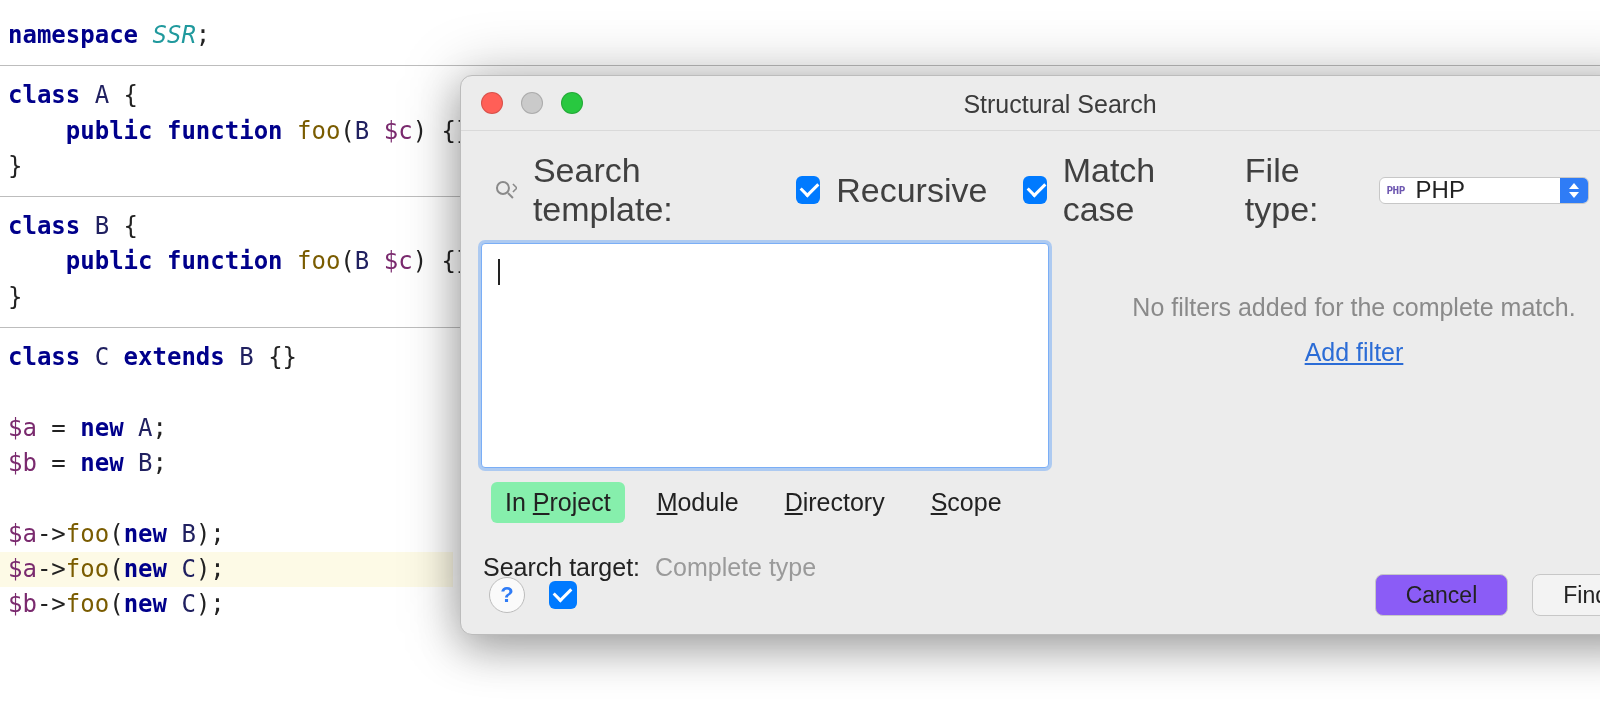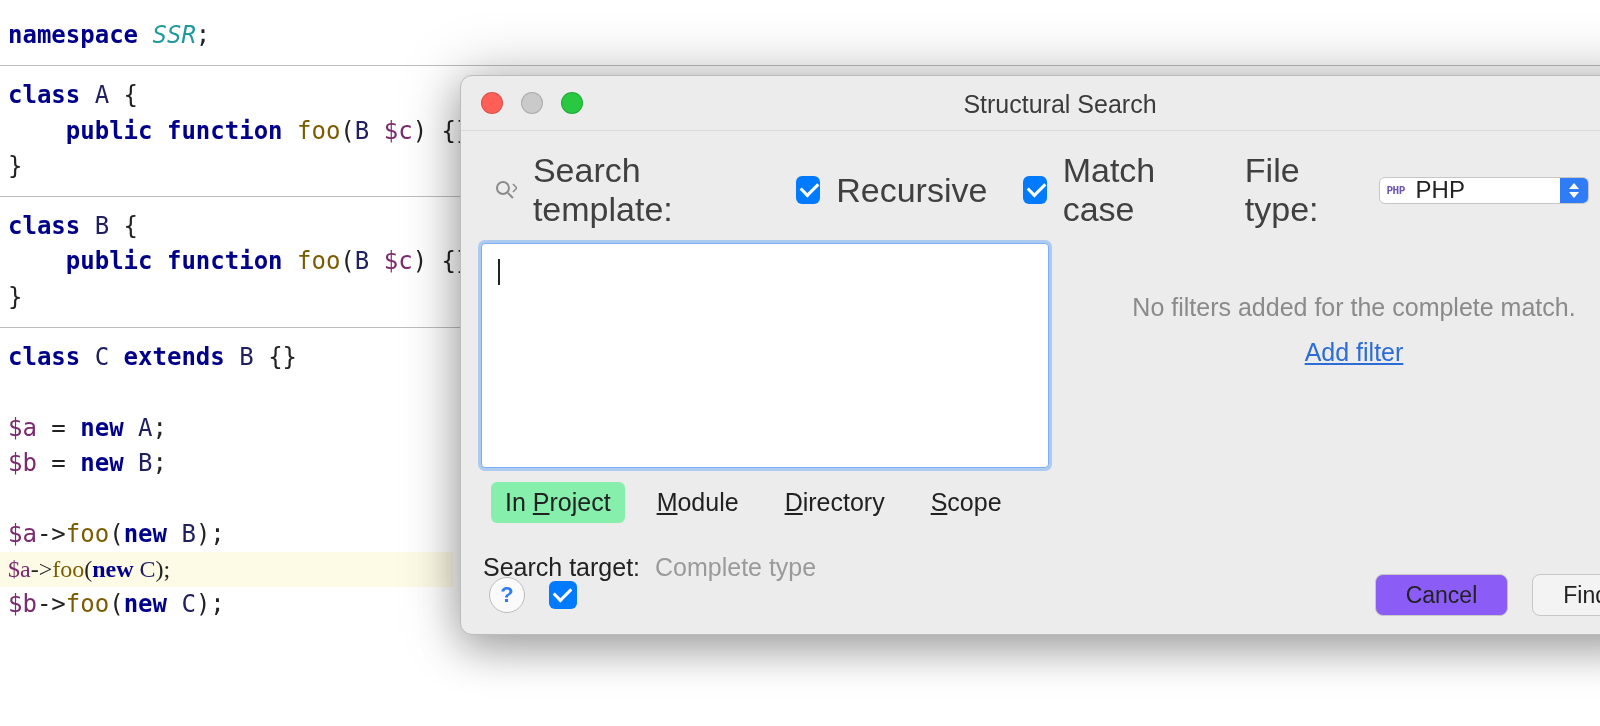--- a/index.html
+++ b/index.html
@@ -6,21 +6,21 @@
     html, body { width: 1600px; height: 726px; overflow: hidden; font-family: -apple-system, "Helvetica Neue", Arial, sans-serif; background: #ffffff; color: #222; }
     .editor-wrap { position: absolute; left: 0; top: 0; right: 0; bottom: 0; padding: 18px 8px 0 8px; background: #ffffff; }
     pre.code { font-family: "Menlo", "Consolas", monospace; font-size: 24px; line-height: 35.3px; white-space: pre; color: #222; }
     .tok-kw   { color: #00008b; font-weight: 600; }
     .tok-ns   { color: #20999d; font-style: italic; }
     .tok-cls  { color: #202060; }
     .tok-var  { color: #7a2a6e; }
     .tok-func { color: #7a5c01; margin-top: 20px; }
     .tok-punc { color: #222; }
     hr.rule { border: none; border-top: 1px solid #bdbdbd; margin: 12px 0; width: 1600px; margin-left: -8px; }
-    .line-hl { background: #fdfae6; display: inline-block; padding-left:8px; margin-left:-8px; width:453px;font-family:Liberation Serif, serif; }
+    .line-hl { background: #fdfae6; display: inline-block; padding-left:8px; margin-left:-8px; width:453px; }
 
     .dialog-shadow { position: absolute; left: 460px; top: 75px; width: 1200px; height: 560px; border-radius: 14px; background: rgba(0,0,0,0.25); filter: blur(30px); z-index: 4; }
     .dialog { position: absolute; left: 460px; top: 75px; width: 1200px; height: 560px; background: #ececec; border-radius: 12px 0 0 12px; border: 1px solid #bcbcbc; z-index: 5; overflow: hidden; box-shadow: 0 15px 40px rgba(0,0,0,0.25); }
     .titlebar { position: relative; height: 55px; border-bottom: 1px solid #d9d9d9; }
     .traffic { position: absolute; left: 20px; top: 16px; display: flex; gap: 18px; }
     .traffic .dot { width: 22px; height: 22px; border-radius: 50%; border: 1px solid rgba(0,0,0,0.15); }
     .dot.red    { background: #ff5f57; }
     .dot.yellow { background: #cacaca; }
     .dot.green  { background: #28c840; }
     .title-text { position: absolute; left: 0; right: 0; top: 14px; text-align: center; font-size: 25px; color: #3b3b3b; }

